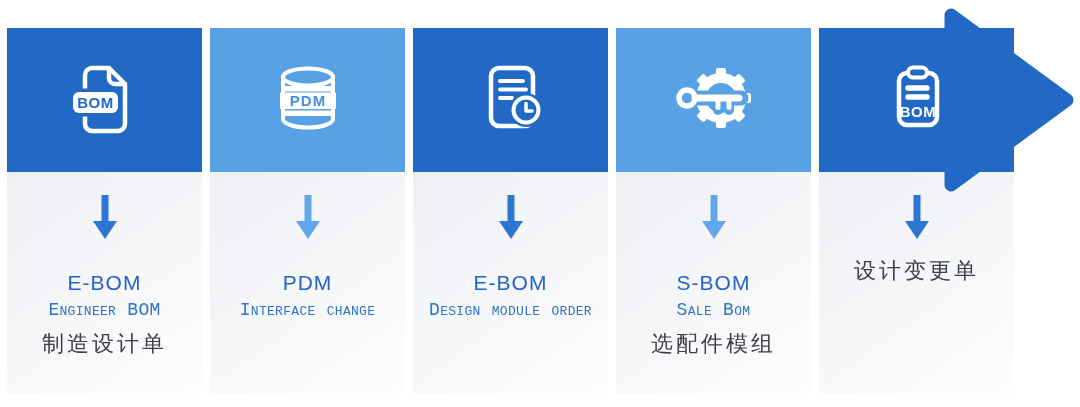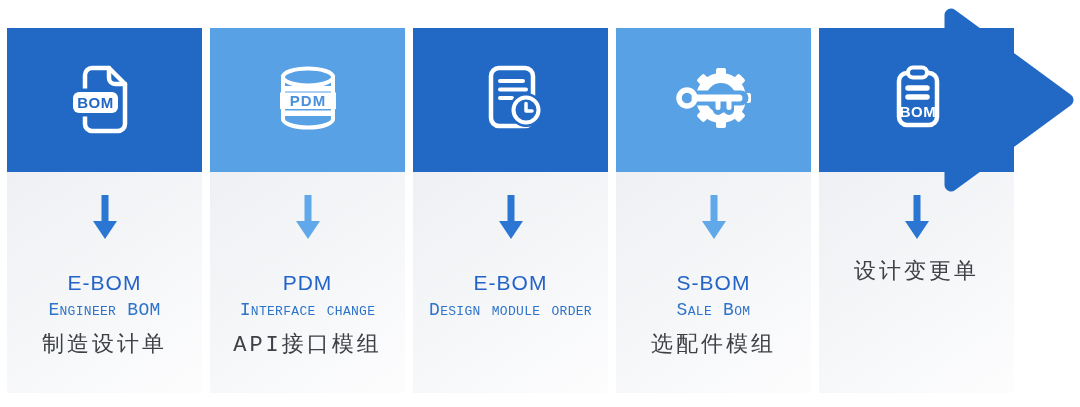--- a/index.html
+++ b/index.html
@@ -66,21 +66,20 @@
     <text x="40" y="47.5" font-size="15" text-anchor="middle" letter-spacing="1" fill="#4a90dd">PDM</text>
   </svg></span>
     </div>
     <div class="step-body">
       <svg class="down-arrow" viewBox="0 0 30 50" width="30" height="50">
         <rect x="11.5" y="2" width="7" height="28" fill="currentColor"></rect>
         <polygon points="3,28 27,28 15,46" fill="currentColor"></polygon>
       </svg>
       <div class="step-title">PDM</div>
       <div class="step-subtitle">Interface change</div>
-      <div class="step-caption">API接口模组</div>
     </div>
   </div>
       <div class="step theme-dark">
     <div class="step-header">
       <span><svg viewBox="0 0 80 80" width="80" height="80" fill="none" stroke-linecap="round" stroke-linejoin="round">
     <rect x="20" y="10" width="42" height="58" rx="8" stroke="#fff" stroke-width="4.5"></rect>
     <line x1="29" y1="23" x2="52" y2="23" stroke="#fff" stroke-width="4"></line>
     <line x1="29" y1="31.5" x2="55" y2="31.5" stroke="#fff" stroke-width="4"></line>
     <line x1="29" y1="40" x2="41" y2="40" stroke="#fff" stroke-width="4"></line>
     <circle class="fill-dark" cx="55" cy="52" r="17"></circle>

